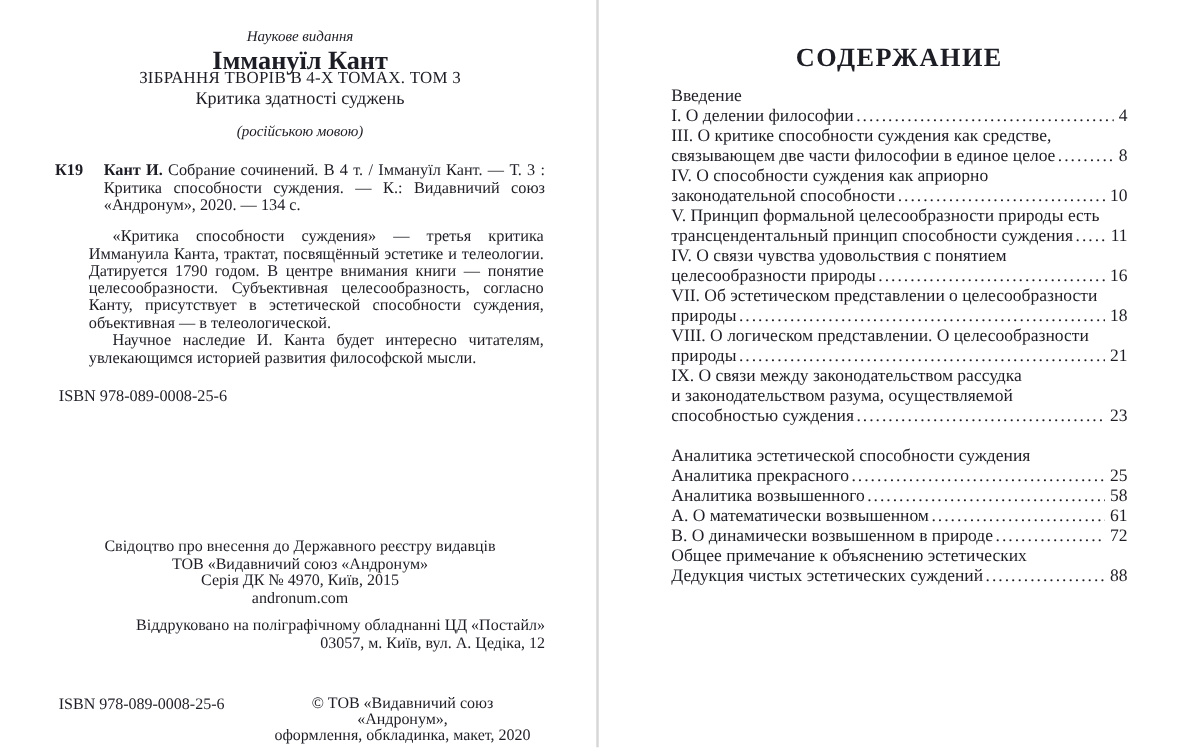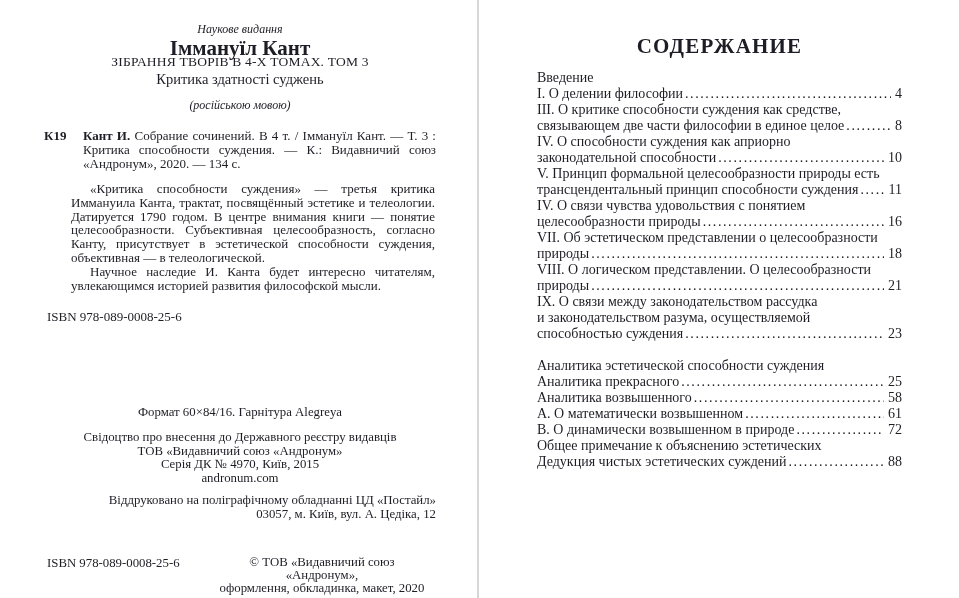--- a/index.html
+++ b/index.html
@@ -70,21 +70,20 @@
     <span class="catalog-text"><b>Кант И.</b><span> Собрание сочинений. В 4 т. / Іммануїл Кант. — Т. 3 : Критика способности суждения. — К.: Видавничий союз «Андронум», 2020. — 134 с.</span></span>
   </div>
 
   <div id="annotation-block">
     <p>«Критика способности суждения» — третья критика Иммануила Канта, трактат, посвящённый эстетике и телеологии. Датируется 1790 годом. В центре внимания книги — понятие целесообразности. Субъективная целесообразность, согласно Канту, присутствует в эстетической способности суждения, объективная — в телеологической.</p>
     <p>Научное наследие И. Канта будет интересно читателям, увлекающимся историей развития философской мысли.</p>
   </div>
 
   <div id="isbn-top">ISBN 978-089-0008-25-6</div>
 
-  <div class="center-block" id="format-line">Формат 60×84/16. Гарнітура Alegreya</div>
 
   <div class="center-block" id="publisher-block">
     <div>Свідоцтво про внесення до Державного реєстру видавців</div>
     <div>ТОВ «Видавничий союз «Андронум»</div>
     <div>Серія ДК № 4970, Київ, 2015</div>
     <div>andronum.com</div>
   </div>
 
   <div class="center-block" id="print-block">
     <div>Віддруковано на поліграфічному обладнанні ЦД «Постайл»</div>

